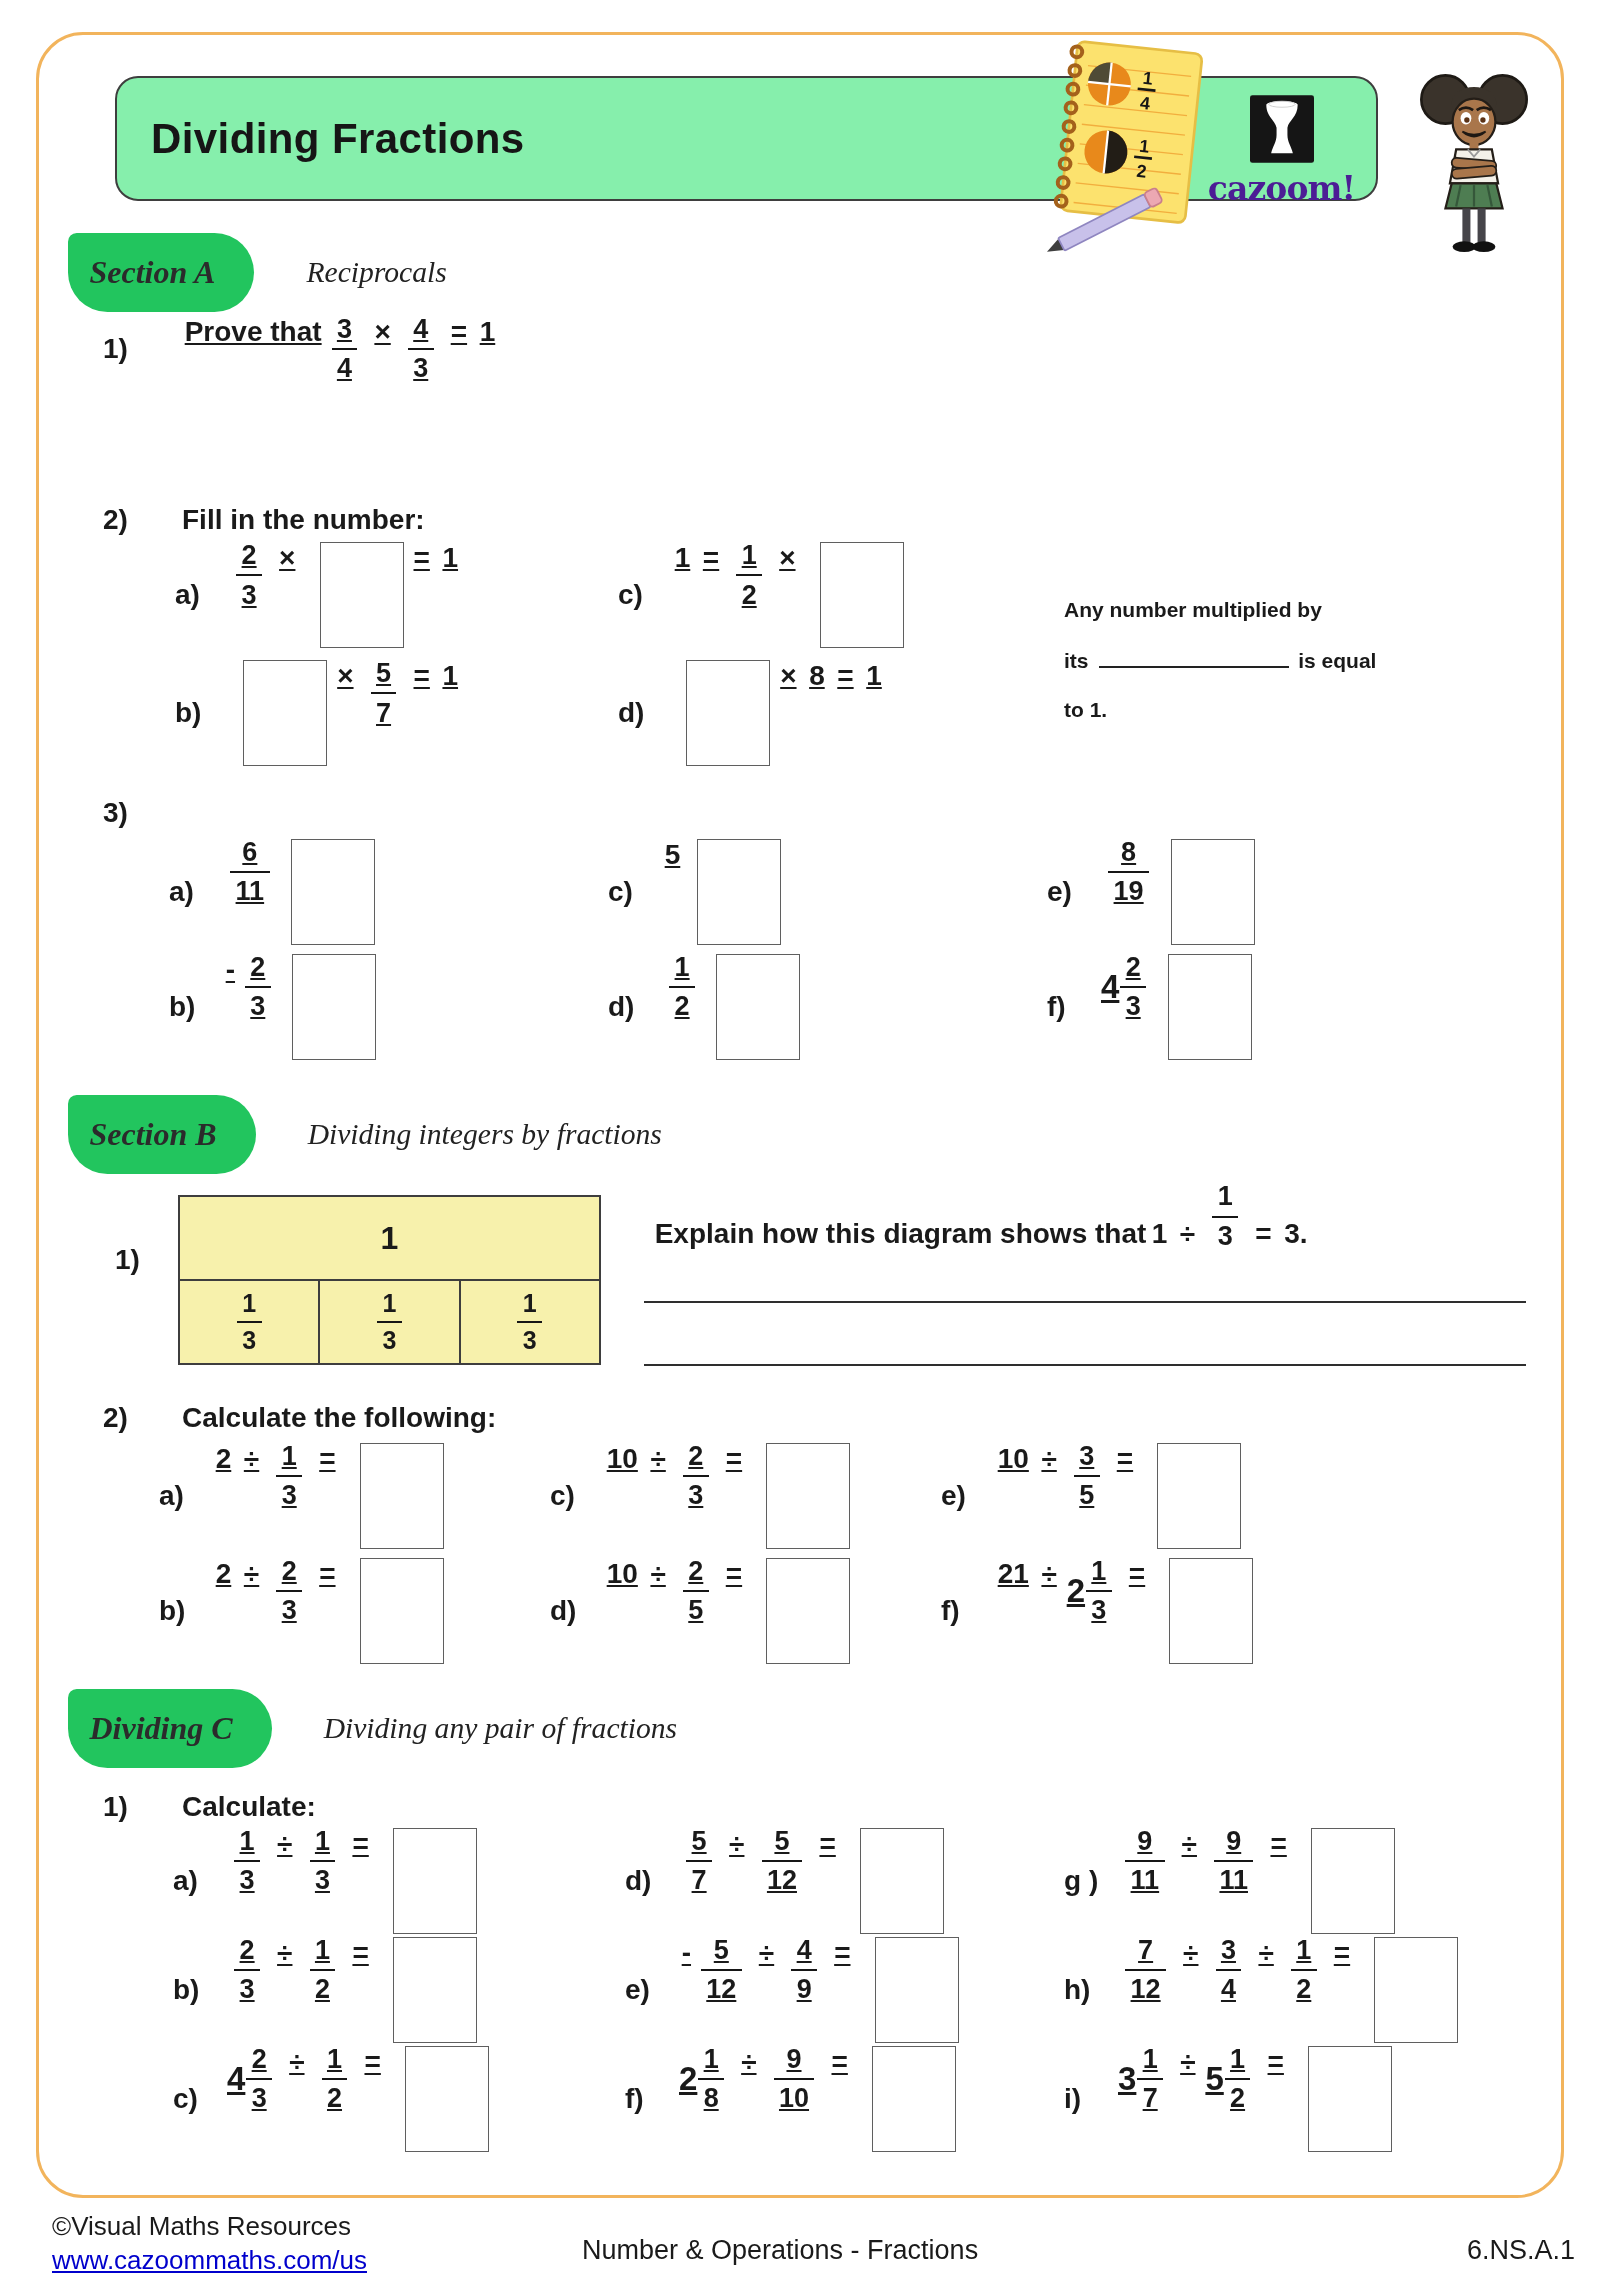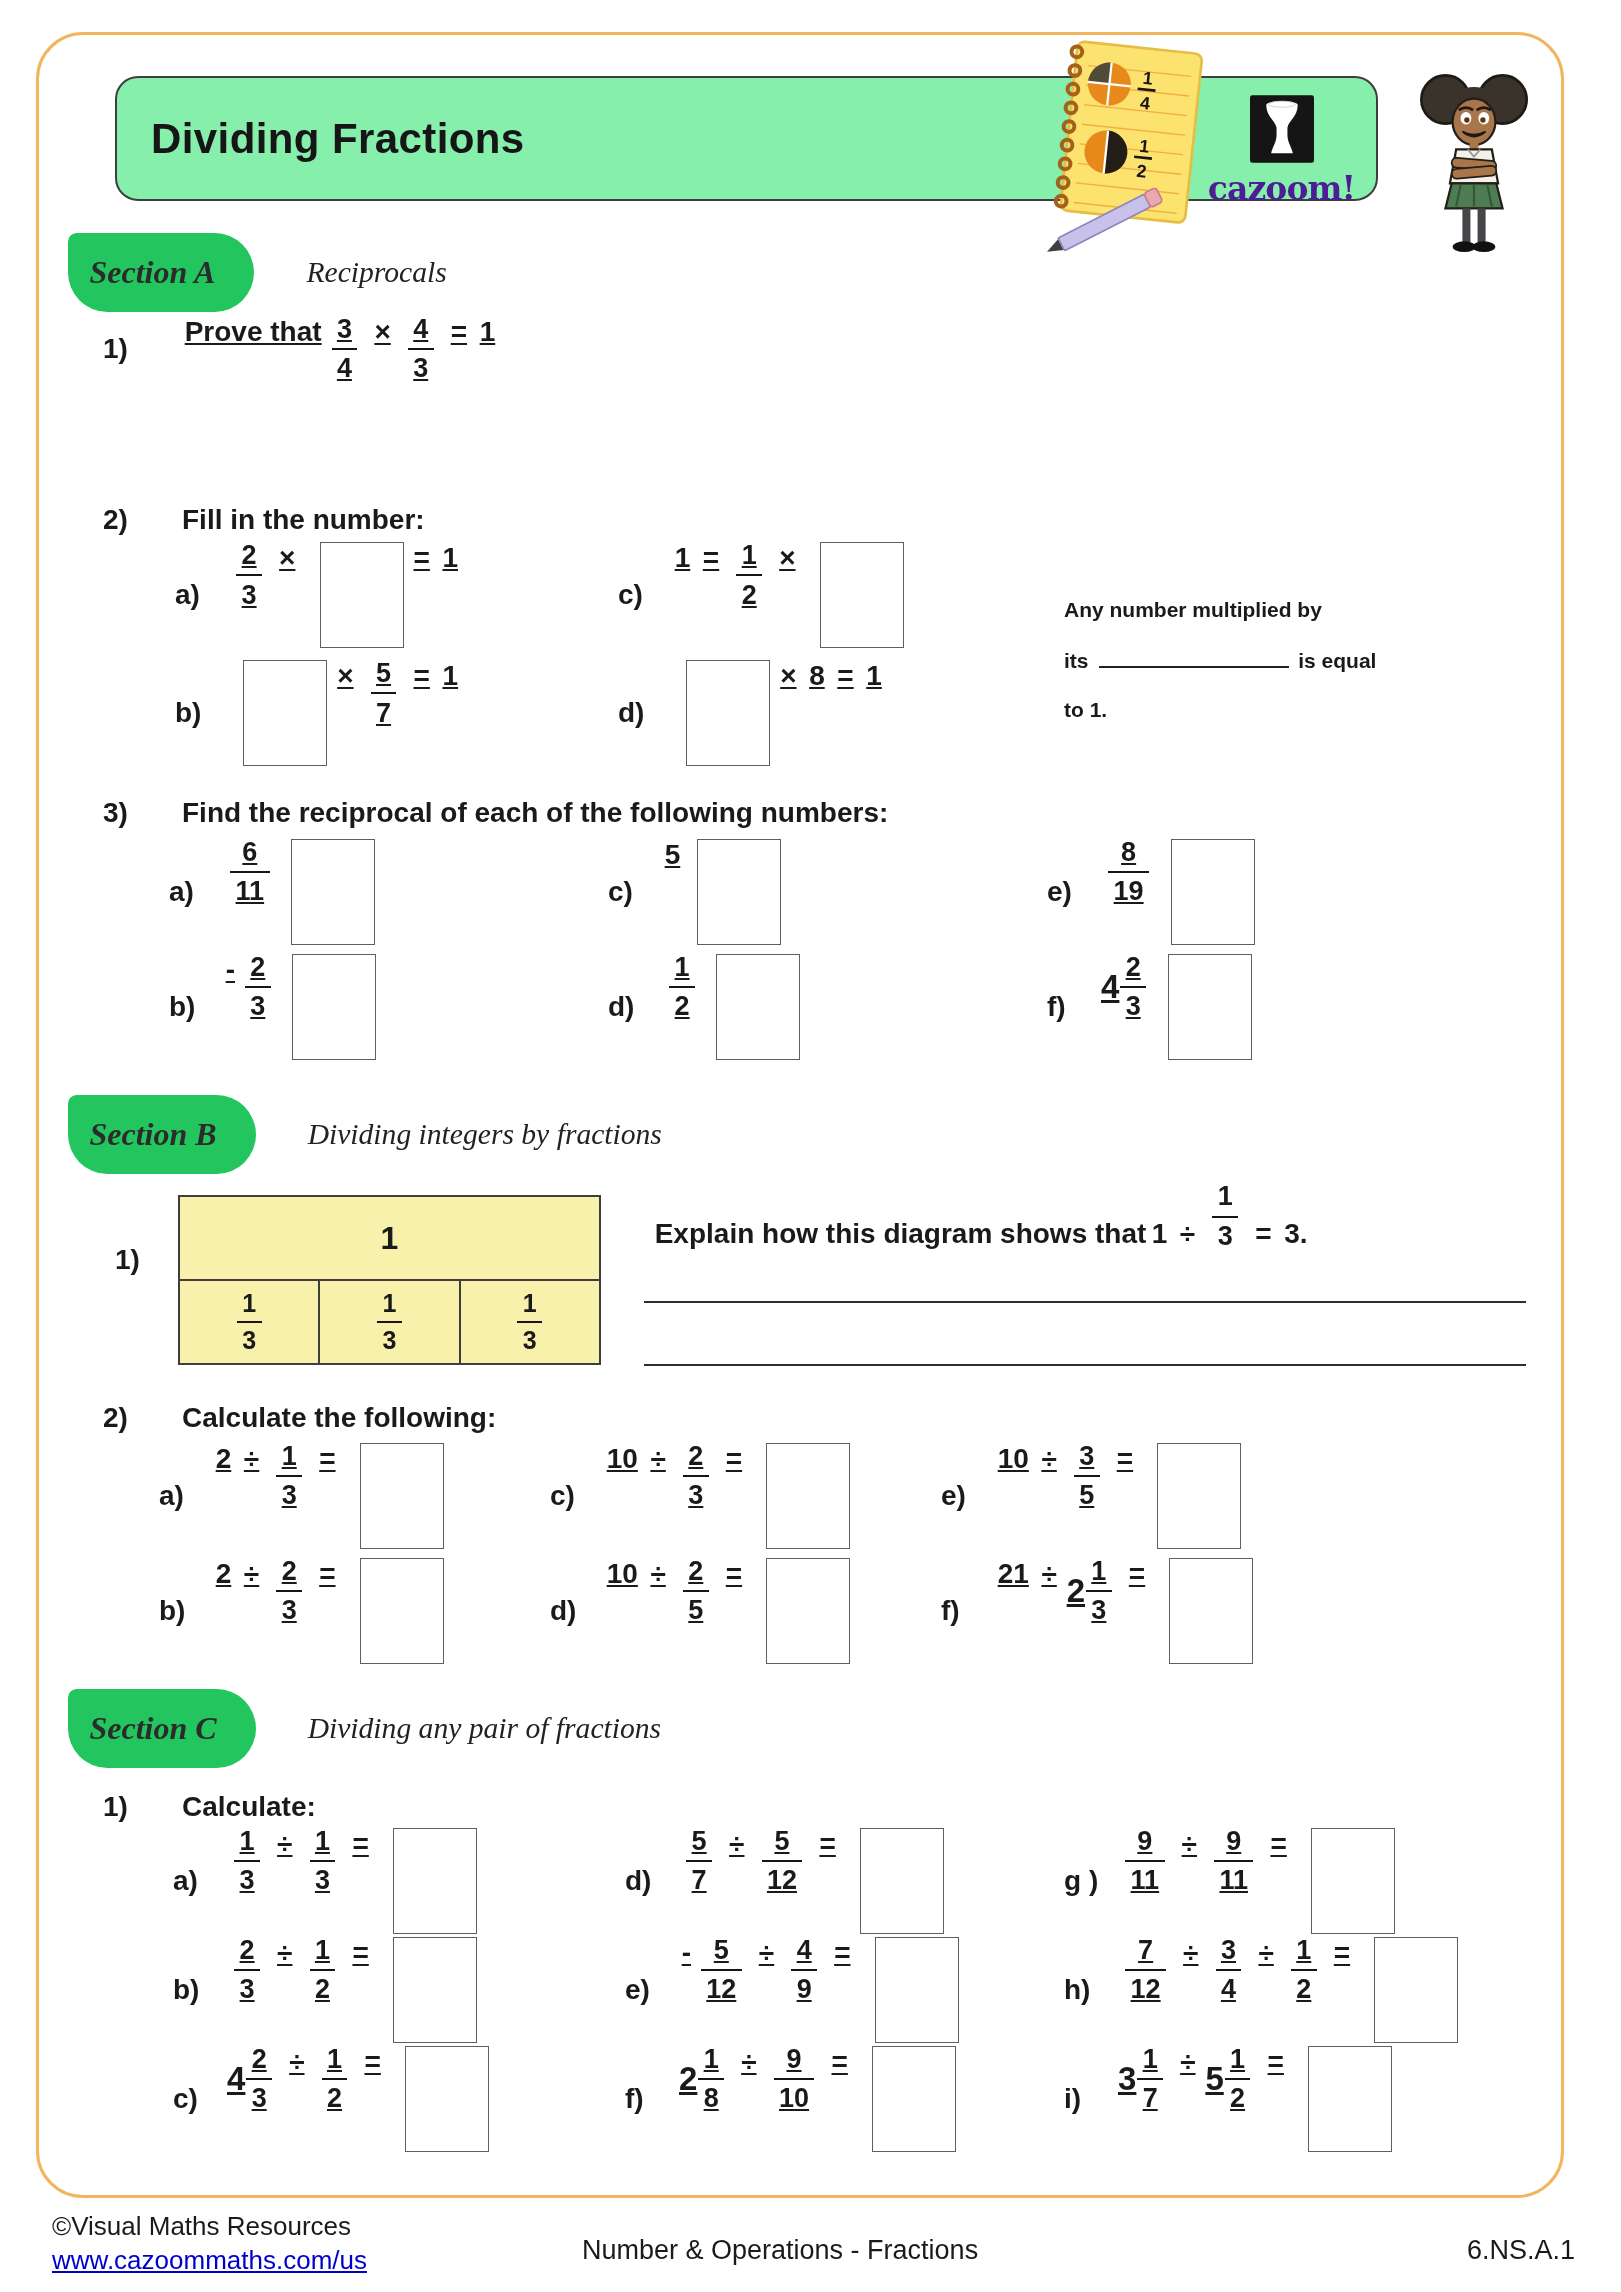--- a/index.html
+++ b/index.html
@@ -271,21 +271,20 @@
     </div>
 
   <div id="note">
     <span>Any number multiplied by</span><br>
     <span>its</span><span class="blankline"></span><span>is equal</span><br>
     <span>to 1.</span>
   </div>
 
   <div class="qhead" id="qa3head">
     <span class="qnum">3)</span>
-    <span class="qprompt">Find the reciprocal of each of the following numbers:</span>
   </div>
   <div class="pgrid" id="grid-a3">
       <div class="prob">
         <span class="plabel">a)</span>
         <span class="expr">
           <span class="frac">
             <span class="num">6</span>
             <span class="den">11</span>
           </span>
           <span class="ansbox"></span>
@@ -471,21 +470,21 @@
               <span class="den">3</span>
             </span>
           </span>
           <span class="op">=</span>
           <span class="ansbox"></span>
         </span>
       </div>
     </div>
 
   <div class="shead" id="shead-c">
-    <div class="pill">Section C</div>
+    <div class="pill">Dividing C</div>
     <div class="ssub">Dividing any pair of fractions</div>
   </div>
 
   <div class="qhead" id="qc1head">
     <span class="qnum">1)</span>
     <span class="qprompt">Calculate:</span>
   </div>
   <div class="pgrid" id="grid-c1">
       <div class="prob">
         <span class="plabel">a)</span>

